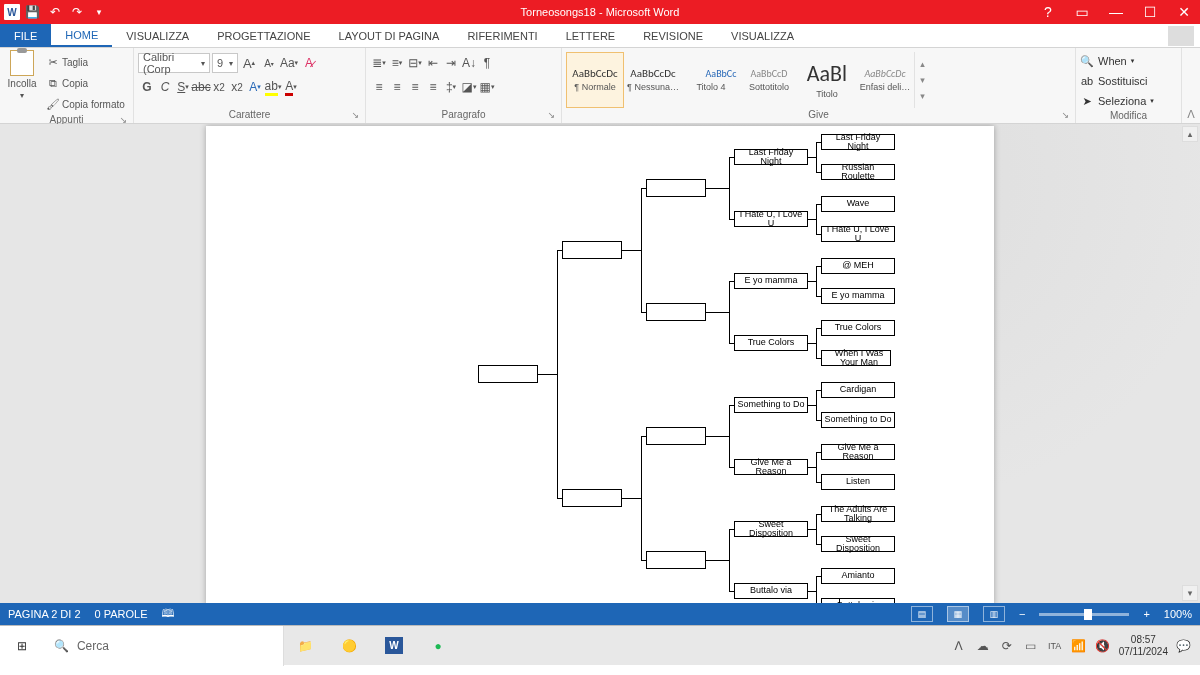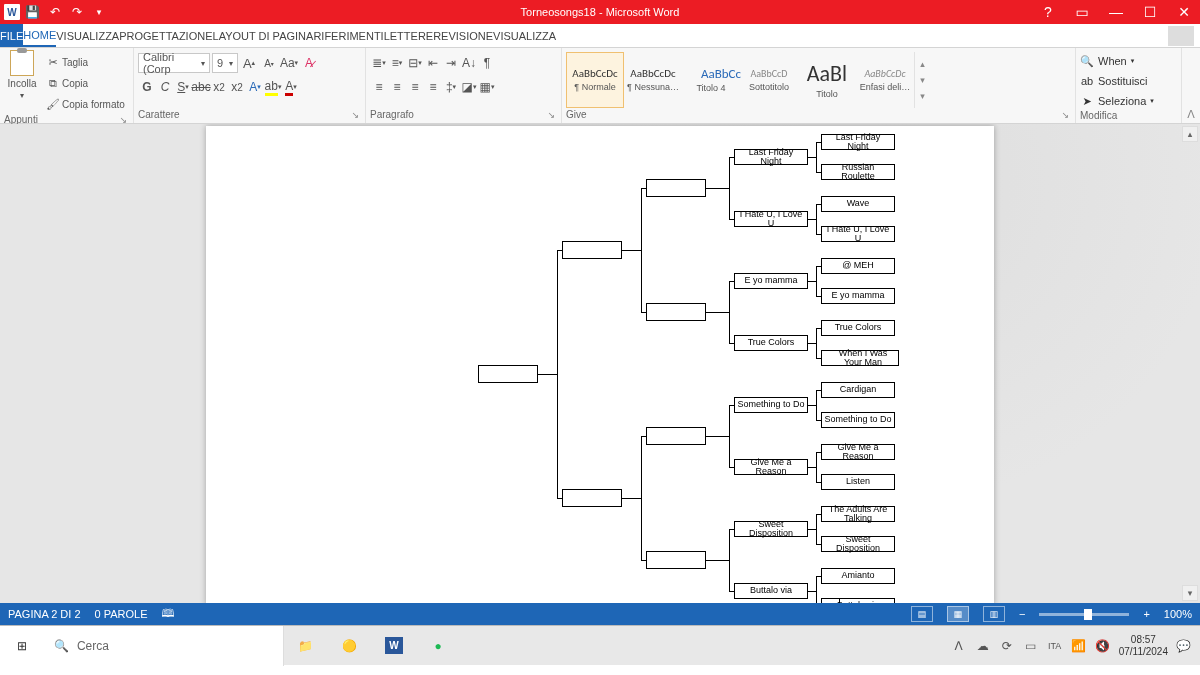--- a/index.html
+++ b/index.html
@@ -9,31 +9,31 @@
 .titlebar{height:24px;background:#ec1c24;display:flex;align-items:center;color:#fff;font-size:11px;position:relative}
 .titlebar-left{display:flex;align-items:center;gap:4px;padding-left:4px}
 .titlebar-left .ti{width:18px;height:18px;display:flex;align-items:center;justify-content:center;color:#fff;font-size:12px}
 .titlebar-center{position:absolute;left:50%;transform:translateX(-50%);white-space:nowrap}
 .titlebar-right{margin-left:auto;display:flex;align-items:center;gap:10px;padding-right:4px}
 .titlebar-right .ti{width:24px;height:20px;display:flex;align-items:center;justify-content:center;font-size:14px}
 .word-ico{background:#fff;color:#2a579a;font-weight:bold;font-size:10px;width:16px;height:16px;display:flex;align-items:center;justify-content:center;border-radius:1px}
 
 
 .tabs{height:24px;background:#fff;display:flex;align-items:center;border-bottom:1px solid #d4d4d4;font-size:11px}
-.tab{padding:0 0;height:100%;display:flex;align-items:center;color:#444;cursor:pointer}
+.tab{padding:0 14px;height:100%;display:flex;align-items:center;color:#444;cursor:pointer}
 .tab.file{background:#1e66b6;color:#fff}
 .tab.active{color:#1e66b6;border-bottom:2px solid #1e66b6}
 .tab-spacer{flex:1}
 .tab-user{width:26px;height:20px;background:#ddd;margin-right:6px}
 
 
 .ribbon{height:76px;background:#f7f7f7;border-bottom:1px solid #d4d4d4;display:flex;font-size:10px;color:#555}
 .group{border-right:1px solid #e2e2e2;display:flex;flex-direction:column;padding:2px 4px}
 .group-body{flex:1;display:flex;align-items:flex-start;gap:3px}
-.group-label{text-align:left;font-size:10px;color:#666;padding-bottom:1px;position:relative}
+.group-label{text-align:center;font-size:10px;color:#666;padding-bottom:1px;position:relative}
 .group-label .launcher{position:absolute;right:2px;bottom:1px;font-size:9px;color:#888}
 .rbtn{height:20px;display:flex;align-items:center;padding:0 3px;gap:2px}
 .rcol{display:flex;flex-direction:column;gap:1px}
 .ico{width:14px;height:14px;display:inline-flex;align-items:center;justify-content:center;font-size:11px}
 
 
 .paste-big{width:36px;display:flex;flex-direction:column;align-items:center;justify-content:center;font-size:10px;gap:2px}
 .paste-ico{width:24px;height:26px;border:1px solid #cda658;background:#fff;position:relative}
 .paste-ico::before{content:"";position:absolute;top:-3px;left:6px;width:10px;height:5px;background:#999;border-radius:2px}
 
@@ -218,21 +218,21 @@
     <div class="group-body styles" id="styles-gal">
         <div class="style-box sel">
           <div class="style-prev" style="font-size: 11px; color: rgb(51, 51, 51);">AaBbCcDc</div>
           <div>¶ Normale</div>
         </div>
         <div class="style-box">
           <div class="style-prev" style="font-size: 11px; color: rgb(51, 51, 51);">AaBbCcDc</div>
           <div>¶ Nessuna…</div>
         </div>
         <div class="style-box">
-          <div class="style-prev" style="font-size: 13px; color: rgb(42, 106, 184); margin-left: 20px;">AaBbCc</div>
+          <div class="style-prev" style="font-size: 10px; color: rgb(42, 106, 184); margin-left: 20px;">AaBbCc</div>
           <div>Titolo 4</div>
         </div>
         <div class="style-box">
           <div class="style-prev" style="font-size: 10px; color: rgb(136, 136, 136);">AaBbCcD</div>
           <div>Sottotitolo</div>
         </div>
         <div class="style-box">
           <div class="style-prev" style="font-size: 22px; color: rgb(51, 51, 51);">AaBl</div>
           <div>Titolo</div>
         </div>
@@ -276,21 +276,21 @@
 
 <div class="doc-area">
   <div class="page" id="page">
       <div class="node" style="left: 615px; top: 8px; width: 74px; height: 16px;">Last Friday Night</div>
       <div class="node" style="left: 615px; top: 38px; width: 74px; height: 16px;">Russian Roulette</div>
       <div class="node" style="left: 615px; top: 70px; width: 74px; height: 16px;">Wave</div>
       <div class="node" style="left: 615px; top: 100px; width: 74px; height: 16px;">I Hate U, I Love U</div>
       <div class="node" style="left: 615px; top: 132px; width: 74px; height: 16px;">@ MEH</div>
       <div class="node" style="left: 615px; top: 162px; width: 74px; height: 16px;">E yo mamma</div>
       <div class="node" style="left: 615px; top: 194px; width: 74px; height: 16px;">True Colors</div>
-      <div class="node" style="left: 615px; top: 224px; width: 78px; height: 16px; padding-left: 8px;">When I Was Your Man</div>
+      <div class="node" style="left: 615px; top: 224px; width: 70px; height: 16px; padding-left: 8px;">When I Was Your Man</div>
       <div class="node" style="left: 615px; top: 256px; width: 74px; height: 16px;">Cardigan</div>
       <div class="node" style="left: 615px; top: 286px; width: 74px; height: 16px;">Something to Do</div>
       <div class="node" style="left: 615px; top: 318px; width: 74px; height: 16px;">Give Me a Reason</div>
       <div class="node" style="left: 615px; top: 348px; width: 74px; height: 16px;">Listen</div>
       <div class="node" style="left: 615px; top: 380px; width: 74px; height: 16px;">The Adults Are Talking</div>
       <div class="node" style="left: 615px; top: 410px; width: 74px; height: 16px;">Sweet Disposition</div>
       <div class="node" style="left: 615px; top: 442px; width: 74px; height: 16px;">Amianto</div>
       <div class="node" style="left: 615px; top: 472px; width: 74px; height: 16px;">Buttalo via</div>
       <div class="node" style="left: 528px; top: 23px; width: 74px; height: 16px;">Last Friday Night</div>
       <div class="conn" style="left: 602px; top: 31px; width: 8px; height: 1px;"></div>

